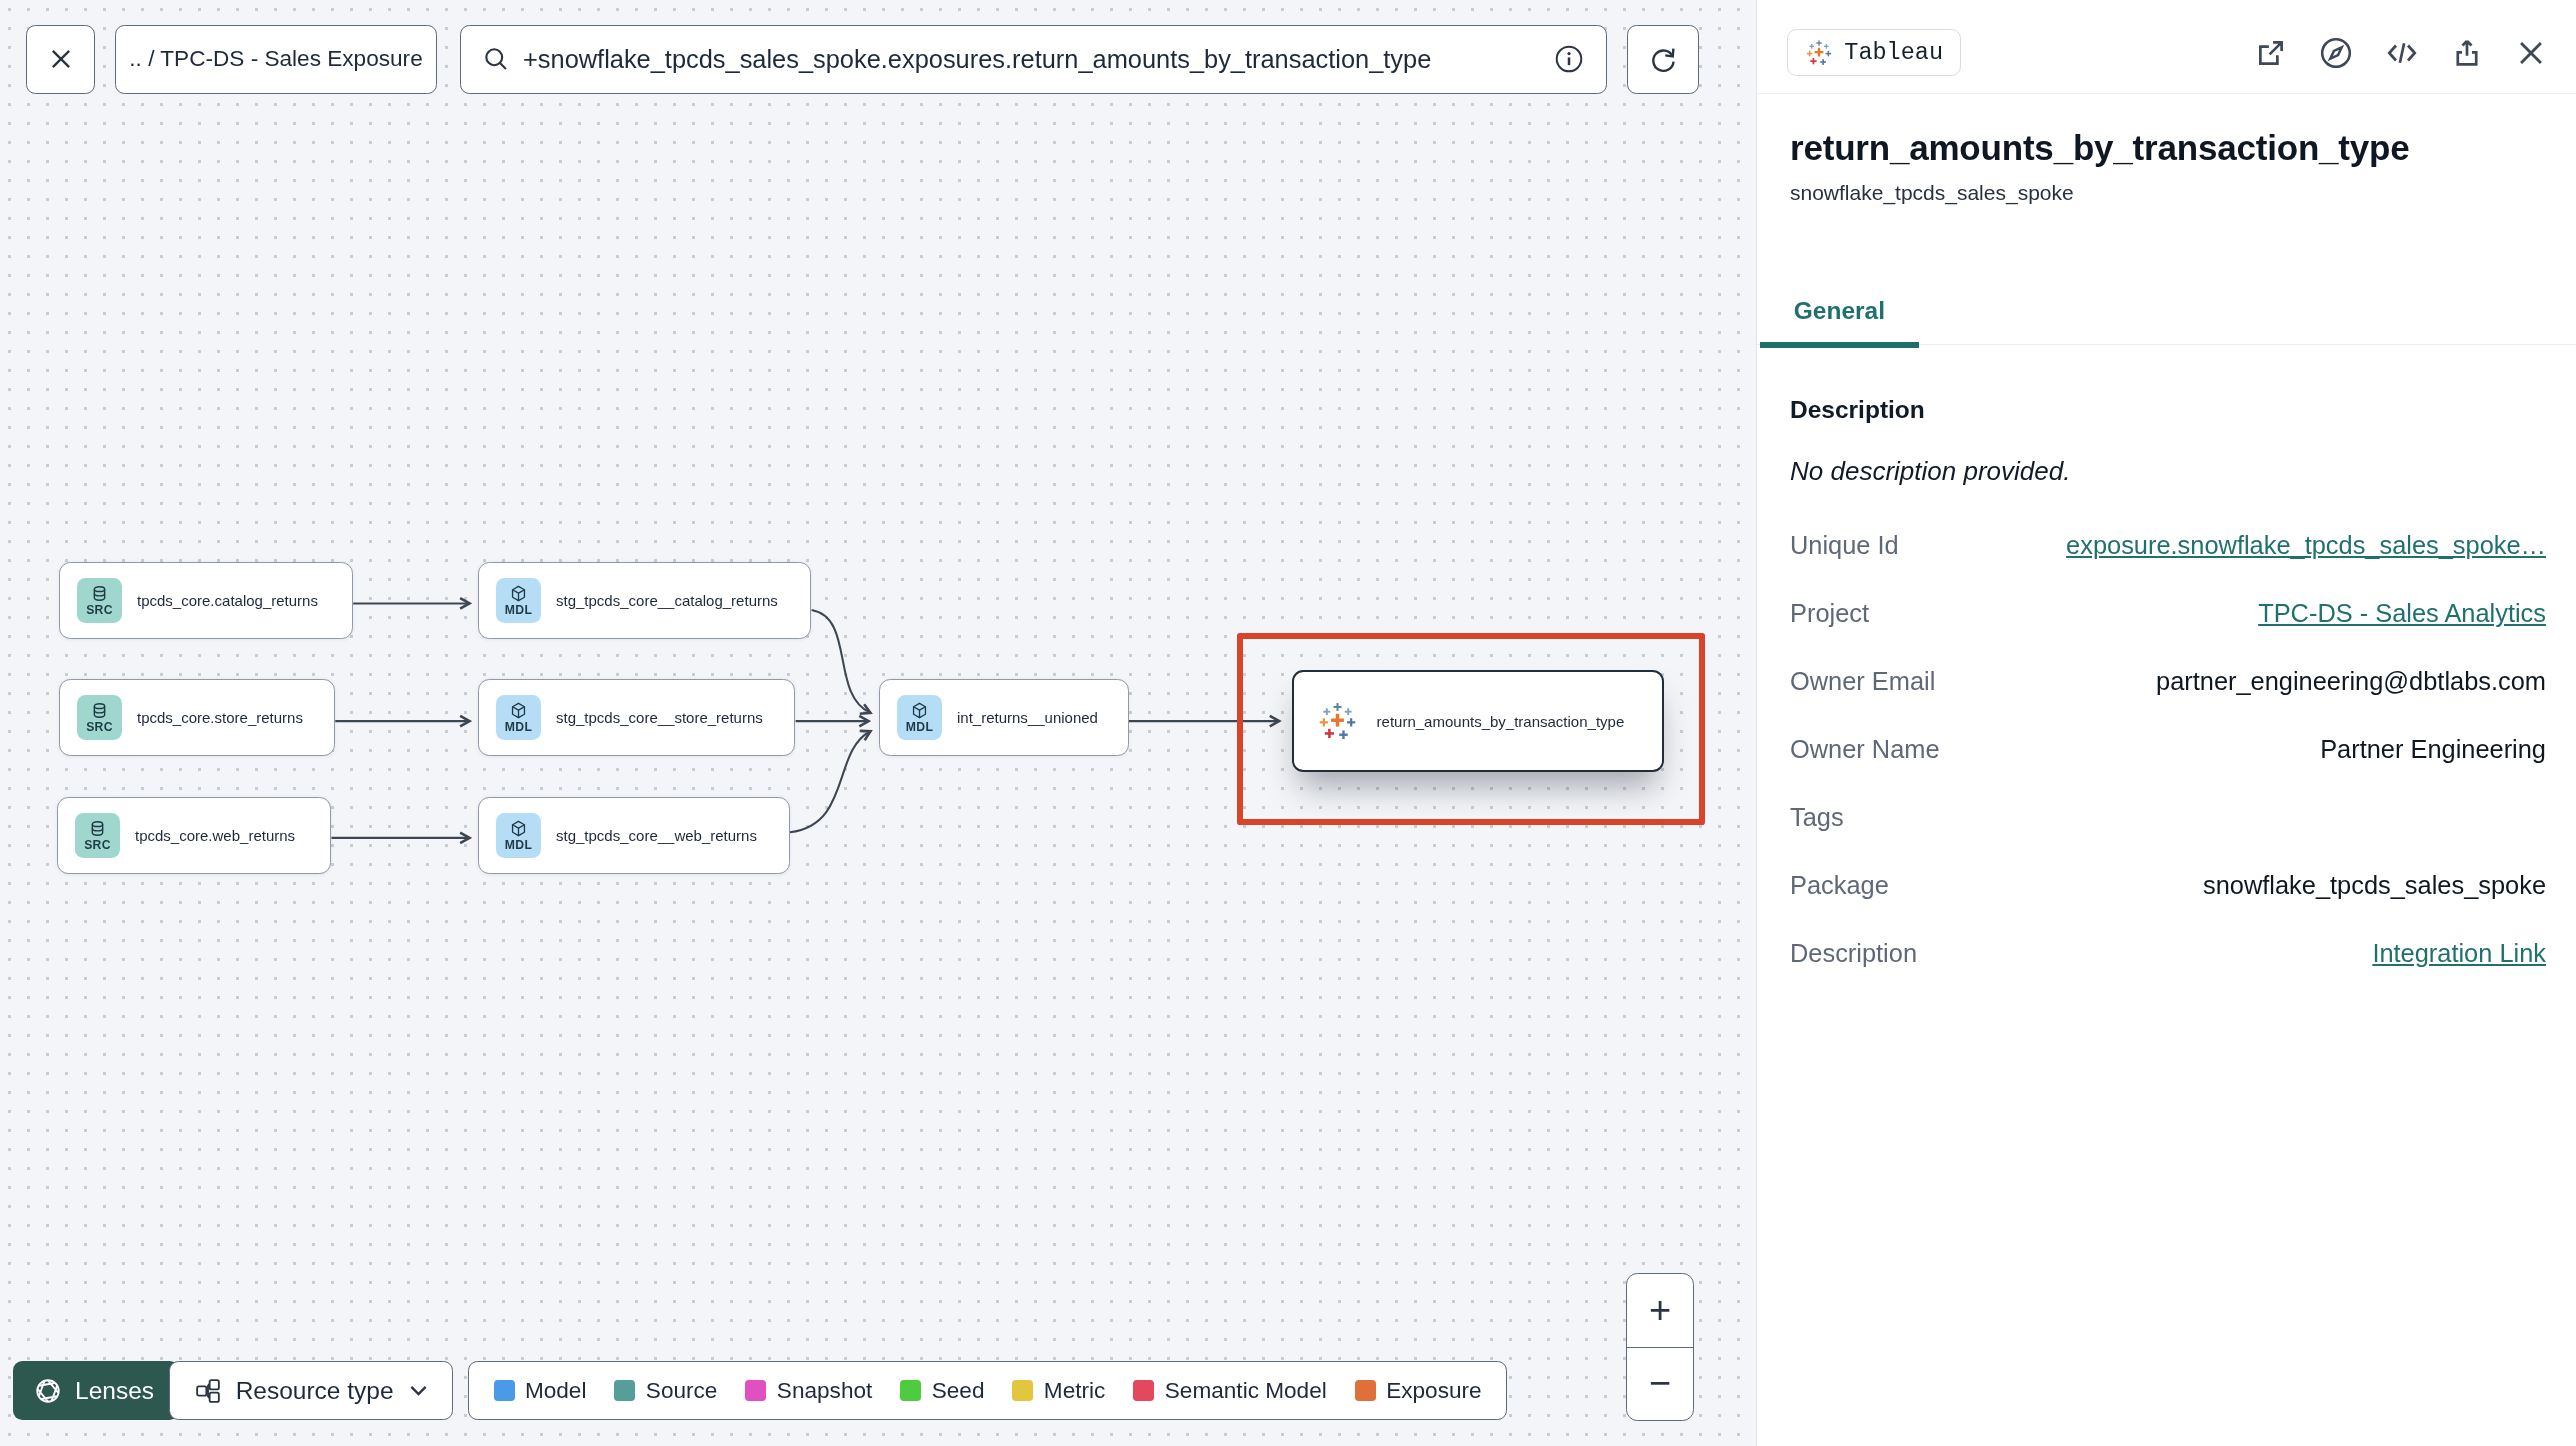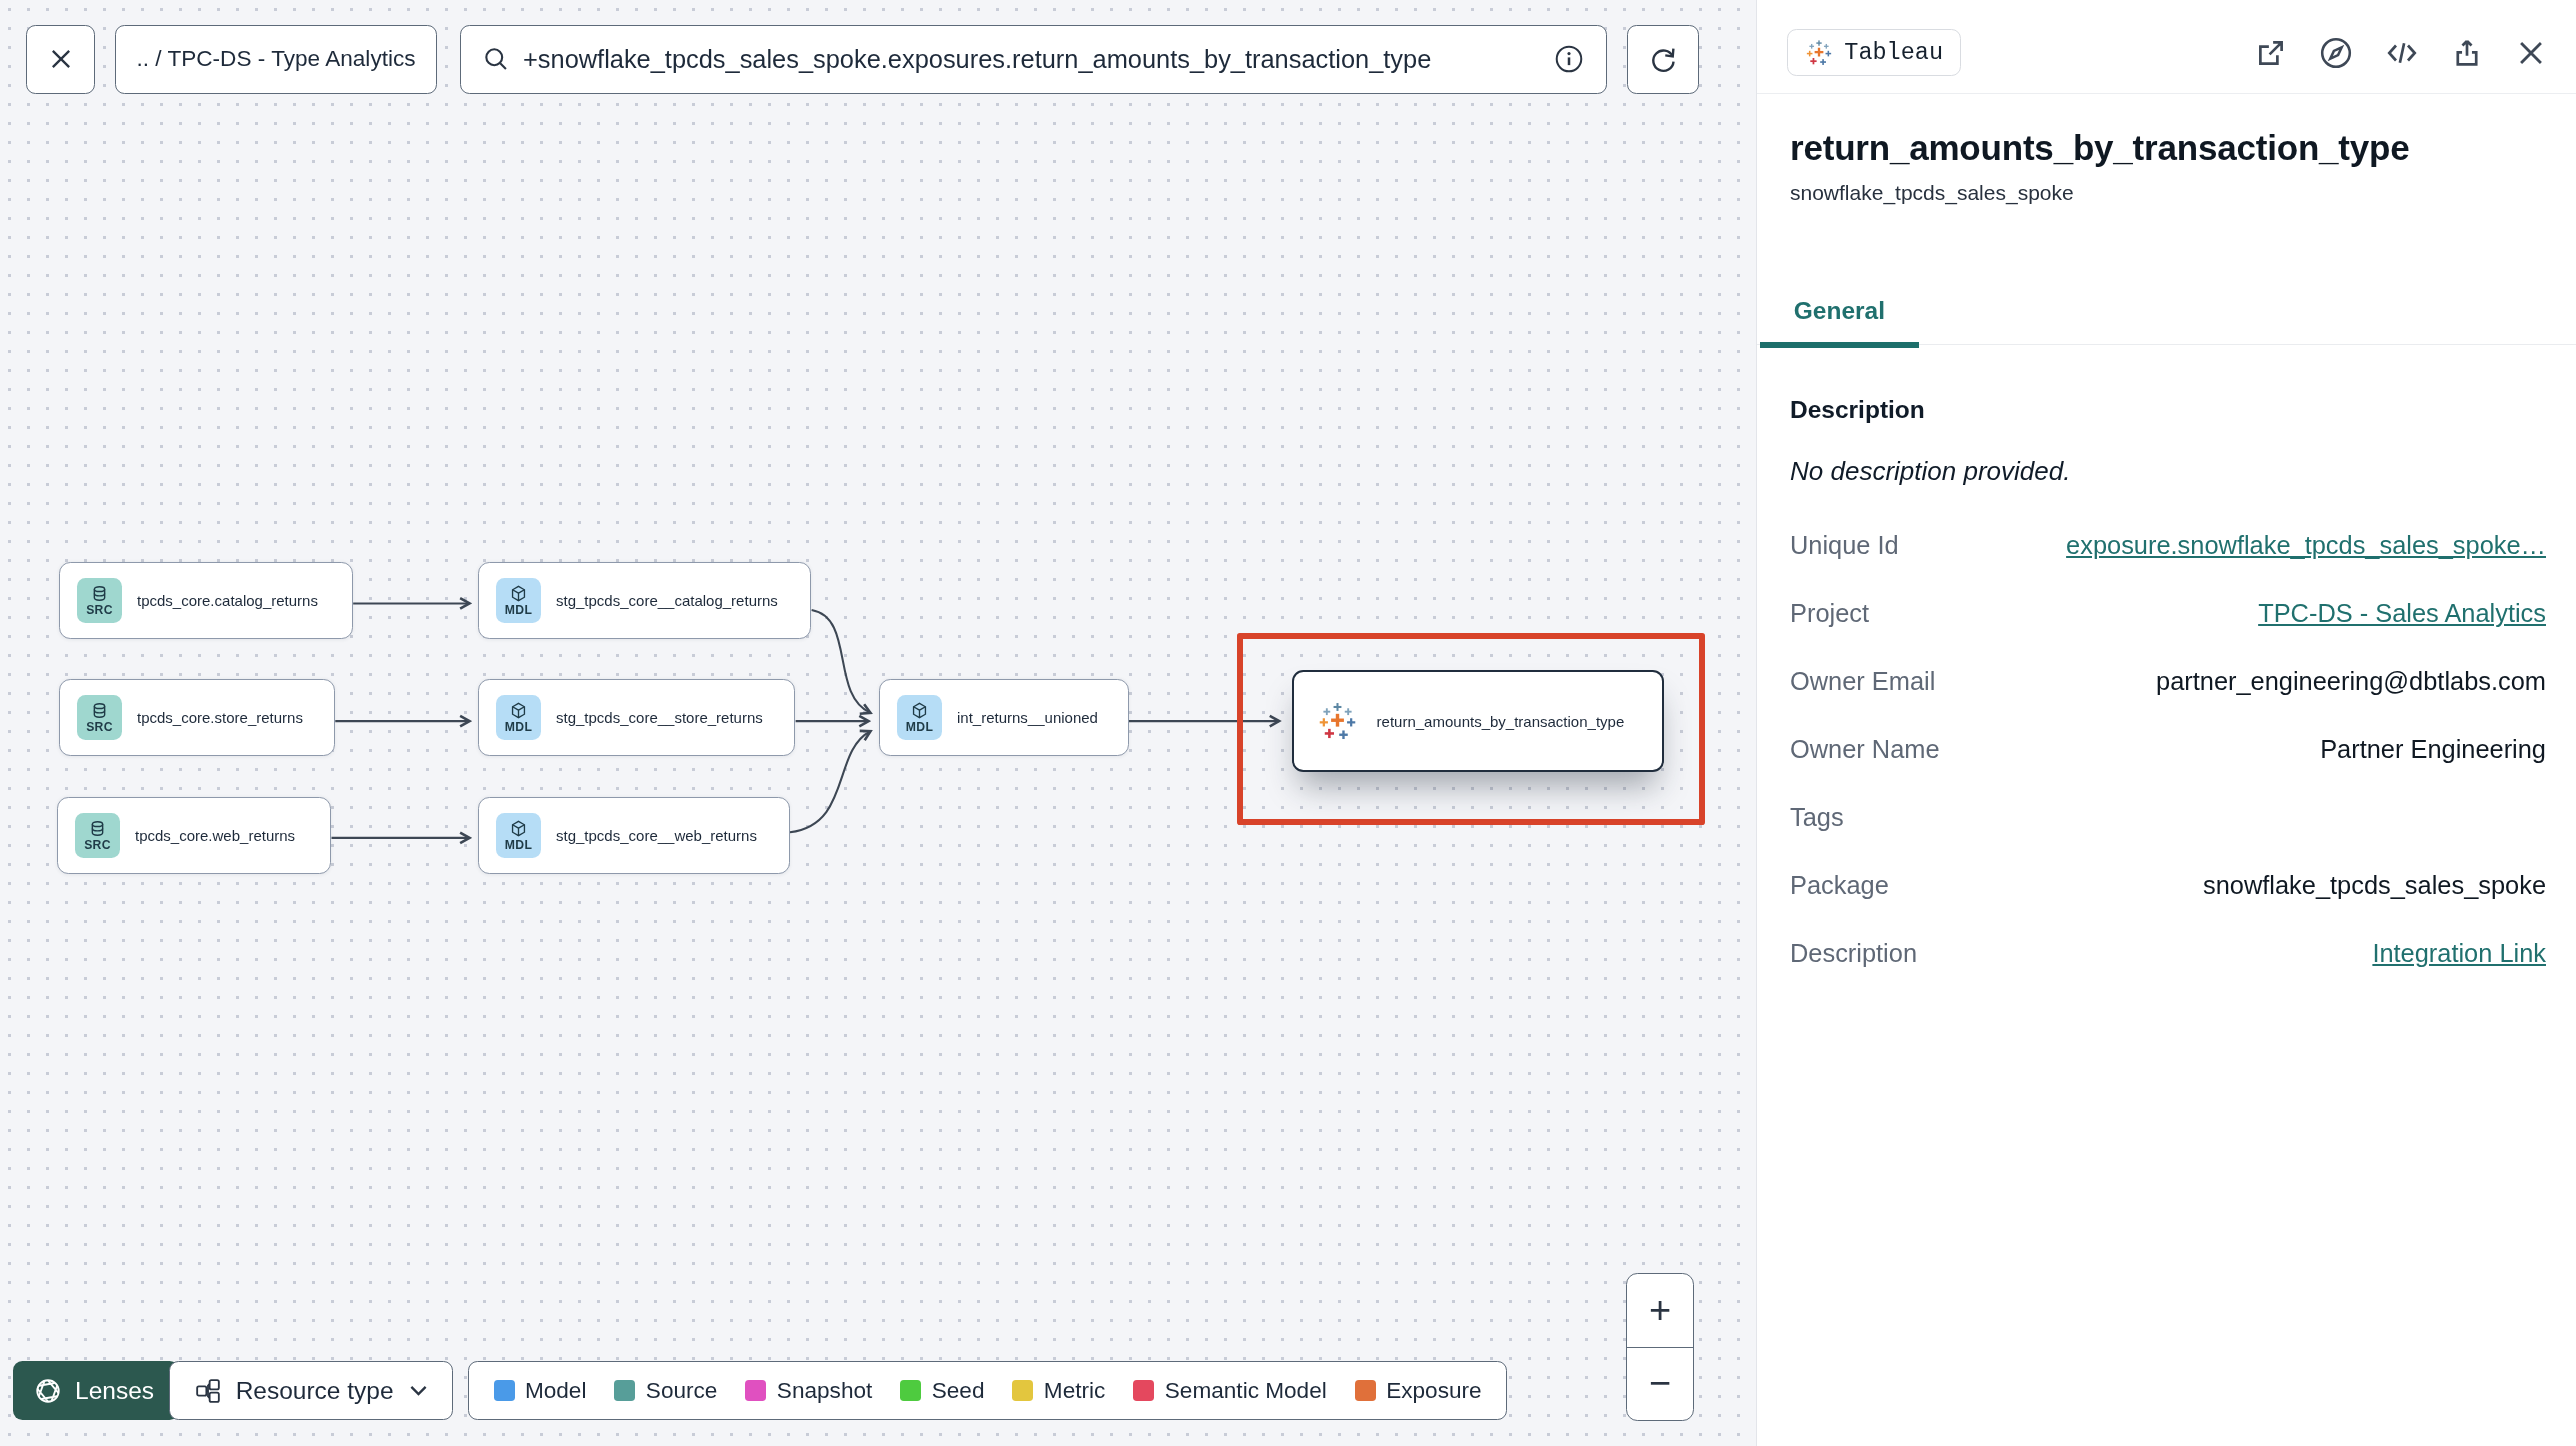--- a/index.html
+++ b/index.html
@@ -223,21 +223,21 @@
       </svg>
       <span class="node-label">return_amounts_by_transaction_type</span>
     </div>
 
     <div class="box close-btn">
       <svg class="ic" width="28" height="28" viewBox="0 0 24 24" fill="none" stroke="#2a3442" stroke-width="2">
           <path d="M5 5 L19 19 M19 5 L5 19"></path>
         </svg>
     </div>
     <div class="box breadcrumb-btn">
-      <span>.. / TPC-DS - Type Analytics</span>
+      <span>.. / TPC-DS - Sales Exposure</span>
     </div>
     <div class="box search-box">
       <svg class="ic" width="28" height="28" viewBox="0 0 24 24" fill="none" stroke="#2a3442" stroke-width="1.8">
           <circle cx="10.5" cy="10.5" r="6.8"></circle>
           <path d="M15.6 15.6 L20.5 20.5"></path>
         </svg>
       <input type="text" readonly="" value="+snowflake_tpcds_sales_spoke.exposures.return_amounts_by_transaction_type" style="">
       <svg class="ic" width="32" height="32" viewBox="0 0 24 24" fill="none" stroke="#2a3442" stroke-width="1.5">
           <circle cx="12" cy="12" r="9.2"></circle>
           <circle cx="12" cy="7.9" r="1.2" fill="#2a3442" stroke="none"></circle>

